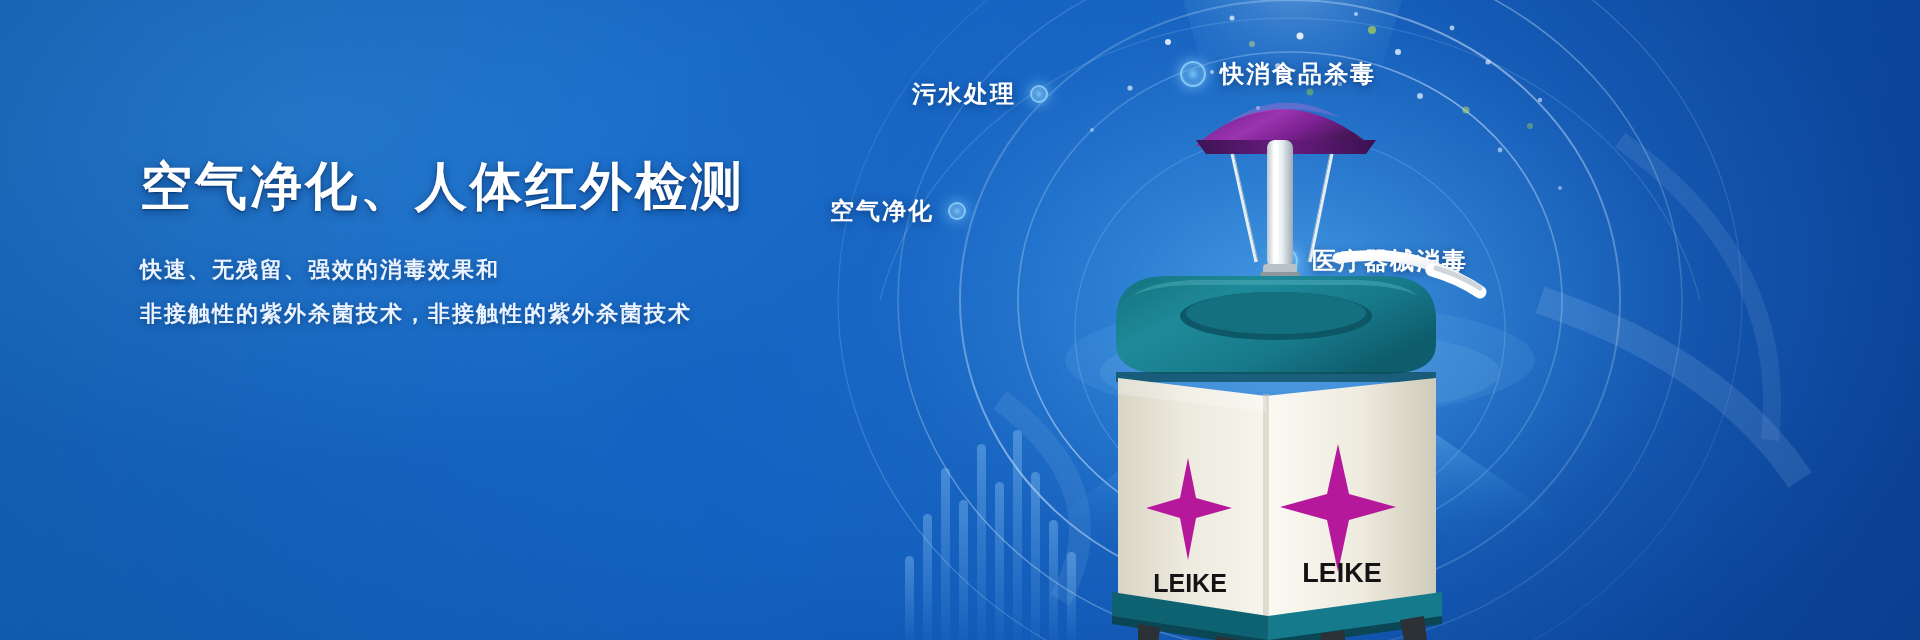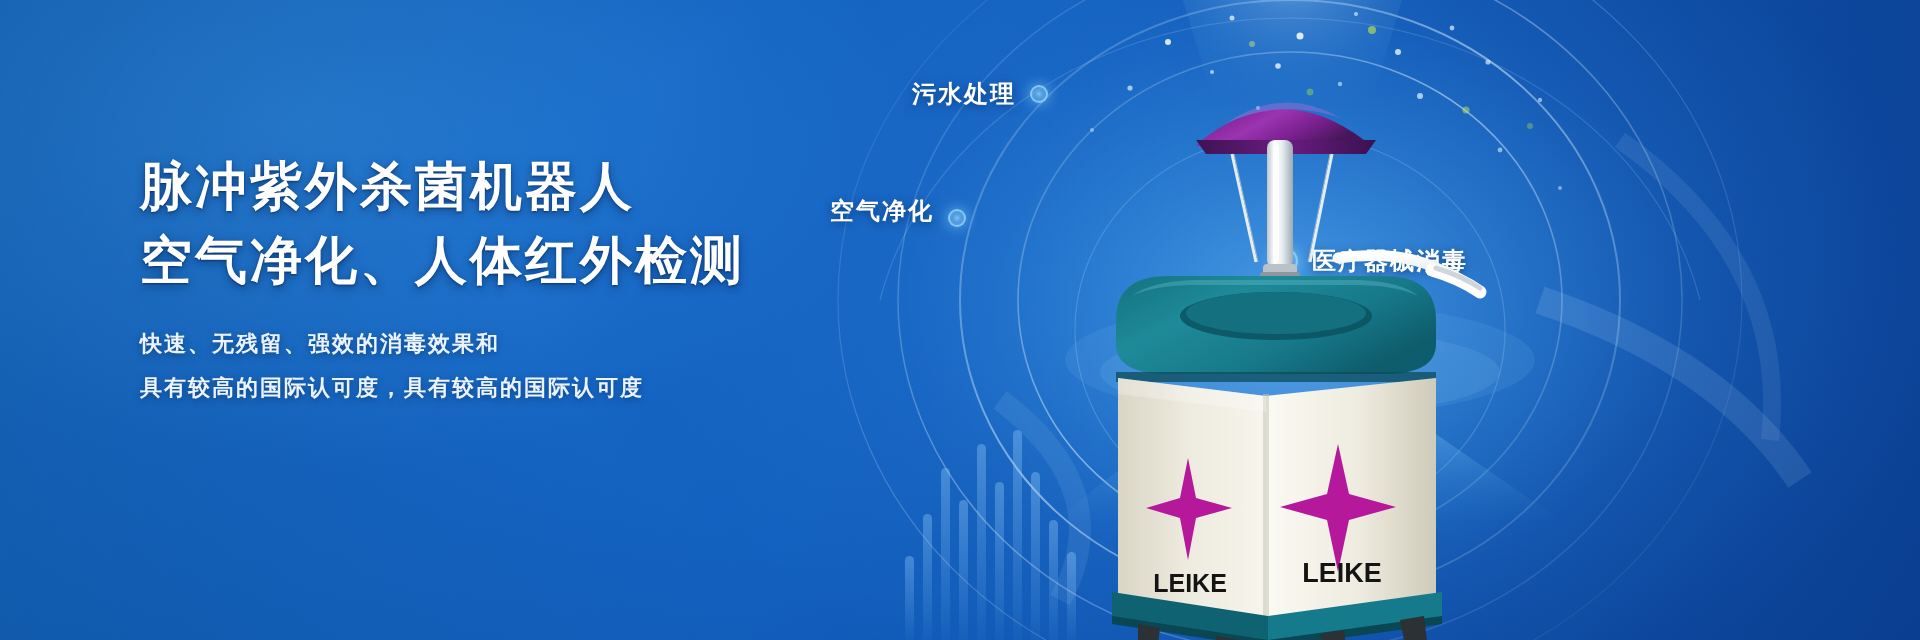--- a/index.html
+++ b/index.html
@@ -165,33 +165,36 @@
       <i style="height:158px"></i>
     <i style="height:210px"></i>
       <i style="height:168px"></i>
       <i style="height:120px"></i>
     <i style="height:88px"></i>
   </div>
 
   <div class="vignette"></div>
 
   <div class="copy">
-    <div class="headline">脉冲紫外杀菌机器人</div>
     <div class="headline">空气净化、人体红外检测</div>
     <div class="subcopy">快速、无残留、强效的消毒效果和</div>
-    <div class="subcopy" style="margin-top:0">具有较高的国际认可度，具有较高的国际认可度</div>
+    <div class="subcopy" style="margin-top:0">非接触性的紫外杀菌技术，非接触性的紫外杀菌技术</div>
   </div>
 
   <div class="callout" style="left:912px; top:78px;">
     <span>污水处理</span>
     <span class="dot small"></span>
   </div>
 
-
-  <div class="callout" style="left:830px; top:195px;align-items:flex-end;">
+  <div class="callout" style="left:1180px; top:58px;">
+    <span class="dot"></span>
+    <span>快消食品杀毒</span>
+  </div>
+
+  <div class="callout" style="left:830px; top:195px;">
     <span>空气净化</span>
     <span class="dot small"></span>
   </div>
 
   <div class="callout" style="left:1272px; top:245px;">
     <span class="dot"></span>
     <span>医疗器械消毒</span>
   </div>
 
   <svg class="device" viewBox="0 0 520 620">

